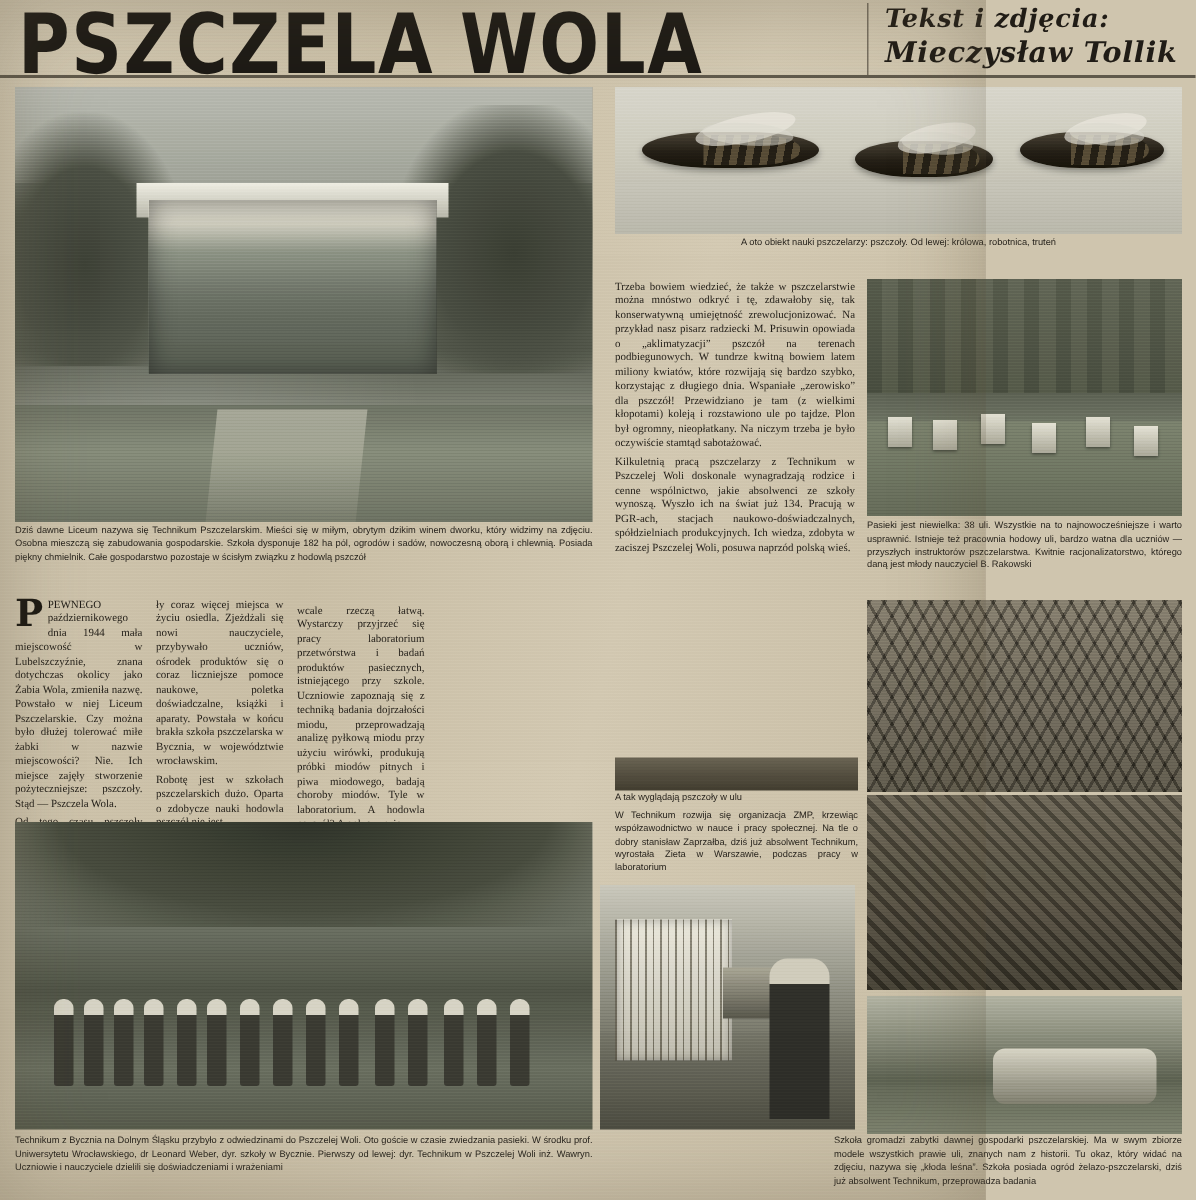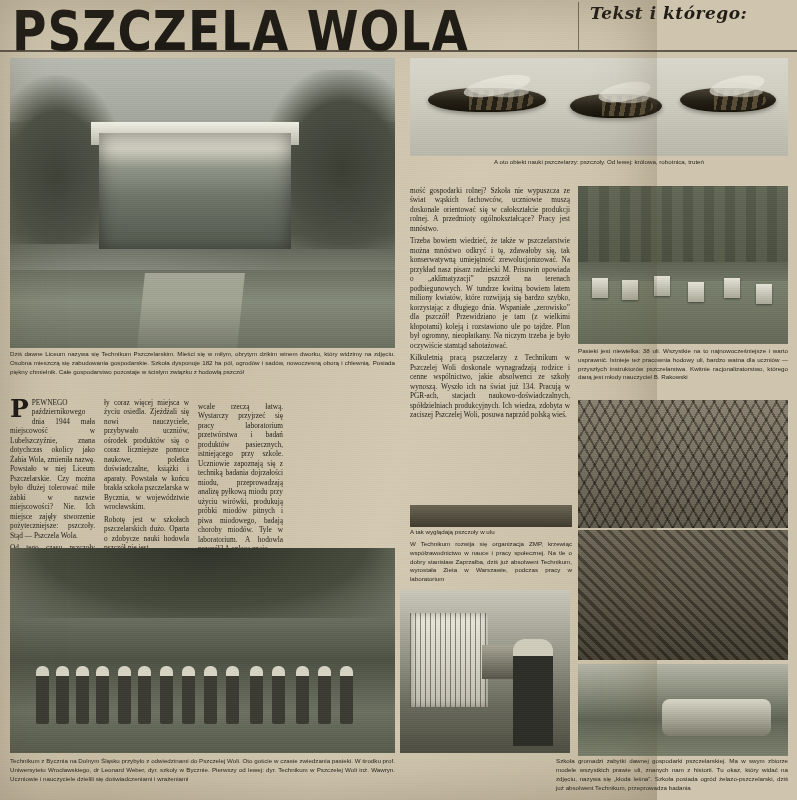--- a/index.html
+++ b/index.html
@@ -191,21 +191,22 @@
 </style>
 </head>
 <body>
 
 <div class="page">
 
   <div class="masthead">
     <div class="title">PSZCZELA WOLA</div>
     <div class="vrule"></div>
     <div class="byline">
-      <div class="l1">Tekst i którego:</div>
+      <div class="l1">Tekst i zdjęcia:</div>
+      <div class="l2">Mieczysław Tollik</div>
     </div>
     <div class="rule"></div>
   </div>
 
   <div class="photo" id="photo-villa">
     <div class="sky"></div>
     <div class="trees-l"></div>
     <div class="trees-r"></div>
     <div class="roof"></div>
     <div class="house"></div>
@@ -266,21 +267,20 @@
   <div class="col" id="col2" style="left:104px;top:398px;width:85px;">
     <p>ły coraz więcej miejsca w życiu osiedla. Zjeżdżali się nowi nauczyciele, przybywało uczniów, ośrodek produktów się o coraz liczniejsze pomoce naukowe, poletka doświadczalne, książki i aparaty. Powstała w końcu brakła szkoła pszczelarska w Bycznia, w województwie wrocławskim.</p>
     <p>Robotę jest w szkołach pszczelarskich dużo. Oparta o zdobycze nauki hodowla pszczół nie jest</p>
   </div>
 
   <div class="col" id="col3" style="left:198px;top:402px;width:85px;">
     <p>wcale rzeczą łatwą. Wystarczy przyjrzeć się pracy laboratorium przetwórstwa i badań produktów pasiecznych, istniejącego przy szkole. Uczniowie zapoznają się z techniką badania dojrzałości miodu, przeprowadzają analizę pyłkową miodu przy użyciu wirówki, produkują próbki miodów pitnych i piwa miodowego, badają choroby miodów. Tyle w laboratorium. A hodowla pszczół? A opłaca znajo-</p>
   </div>
 
   <div class="col" id="col4" style="left:410px;top:186px;width:160px;">
-    <p>mość gospodarki rolnej? Szkoła nie wypuszcza ze świat wąskich fachowców, uczniowie muszą doskonale orientować się w całokształcie produkcji rolnej. A przedmioty ogólnokształcące? Pracy jest mnóstwo.</p>
     <p>Trzeba bowiem wiedzieć, że także w pszczelarstwie można mnóstwo odkryć i tę, zdawałoby się, tak konserwatywną umiejętność zrewolucjonizować. Na przykład nasz pisarz radziecki M. Prisuwin opowiada o „aklimatyzacji” pszczół na terenach podbiegunowych. W tundrze kwitną bowiem latem miliony kwiatów, które rozwijają się bardzo szybko, korzystając z długiego dnia. Wspaniałe „zerowisko” dla pszczół! Przewidziano je tam (z wielkimi kłopotami) koleją i rozstawiono ule po tajdze. Plon był ogromny, nieopłatkany. Na niczym trzeba je było oczywiście stamtąd sabotażować.</p>
     <p>Kilkuletnią pracą pszczelarzy z Technikum w Pszczelej Woli doskonale wynagradzają rodzice i cenne wspólnictwo, jakie absolwenci ze szkoły wynoszą. Wyszło ich na świat już 134. Pracują w PGR-ach, stacjach naukowo-doświadczalnych, spółdzielniach produkcyjnych. Ich wiedza, zdobyta w zaciszej Pszczelej Woli, posuwa naprzód polską wieś.</p>
   </div>
 
   <div class="photo" id="photo-strip">
     <div class="grain"></div>
   </div>
   <div class="cap" style="left:410px;top:528px;width:162px;">A tak wyglądają pszczoły w ulu</div>
 
   <div class="cap" style="left:410px;top:540px;width:162px;">W Technikum rozwija się organizacja ZMP, krzewiąc współzawodnictwo w nauce i pracy społecznej. Na tle o dobry stanisław Zaprzałba, dziś już absolwent Technikum, wyrostała Zieta w Warszawie, podczas pracy w laboratorium</div>

